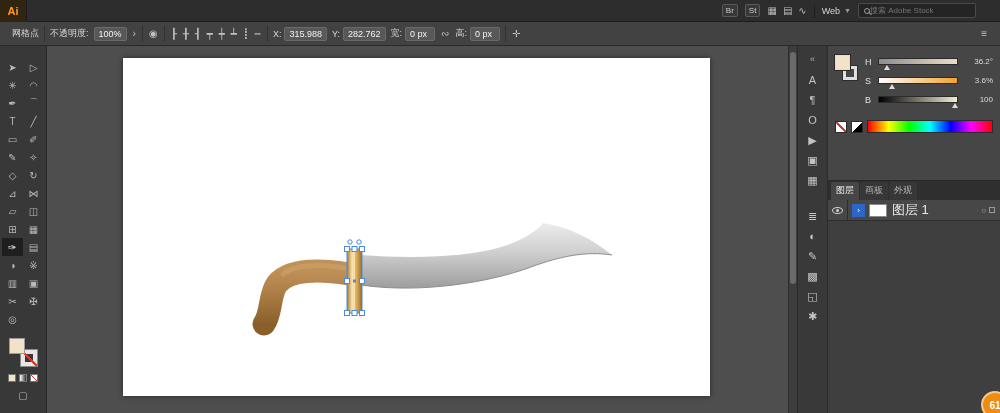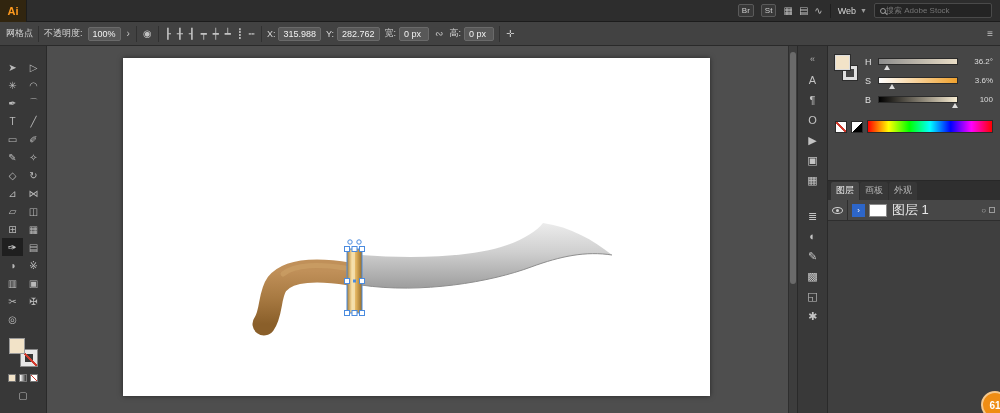--- a/index.html
+++ b/index.html
@@ -9,38 +9,38 @@
         -webkit-font-smoothing:antialiased; user-select:none; }
 
   
   .menubar{ height:22px; background:#2d2d2d; border-bottom:1px solid #1c1c1c;
             display:flex; align-items:center; }
   .ai-logo{ width:27px; height:22px; background:#31250f; color:#ff9a1e;
             font-weight:bold; font-size:11px; display:flex; align-items:center;
             justify-content:center; border-right:1px solid #1c1c1c; }
   .menu-item{ padding:0 7px; font-size:10px; color:#d9d9d9; height:22px;
               display:flex; align-items:center; cursor:default; }
-  .mb-right{ margin-left:auto; display:flex; align-items:center; gap:7px; padding-right:8px; }
+  .mb-right{ margin-left:auto; display:flex; align-items:center; gap:7px; padding-right:24px; }
   .mb-badge{ font-size:8px; color:#cfcfcf; border:1px solid #5a5a5a; border-radius:2px;
              padding:1px 3px; background:#383838; }
   .mb-icon{ font-size:10px; color:#bdbdbd; }
   .mb-sep{ width:1px; height:14px; background:#1f1f1f; }
   .workspace{ font-size:9px; color:#d4d4d4; display:flex; gap:4px; align-items:center; }
   .caret{ font-size:7px; color:#9a9a9a; }
   .searchbox{ width:118px; height:15px; background:#242424; border:1px solid #4a4a4a;
               border-radius:2px; display:flex; align-items:center; gap:0; padding:0 5px; }
   .searchbox input{ background:transparent; border:none; outline:none; color:#9a9a9a;
               font-size:8px; width:95px; font-family:inherit; }
   .mag{ width:6px; height:6px; border:1px solid #9a9a9a; border-radius:50%; position:relative; flex:none; }
   .mag::after{ content:''; position:absolute; width:4px; height:1px; background:#9a9a9a;
               right:-3px; bottom:-1px; transform:rotate(45deg); }
 
   
   .controlbar{ height:24px; background:#424242; border-bottom:1px solid #2a2a2a;
-               display:flex; align-items:center; gap:5px; padding:0 6px;
+               display:flex; align-items:center; gap:5px; padding:0 12px;
                font-size:9px; color:#e2e2e2; }
   .cb-sep{ width:1px; height:16px; background:#313131; }
   .cb-box{ background:#585858; border:1px solid #6a6a6a; border-radius:2px;
            padding:1px 4px; color:#f2f2f2; min-width:30px; text-align:left; }
   .cb-icon{ color:#c2c2c2; font-size:10px; padding:0 1px; }
   .cb-label{ color:#d8d8d8; }
   .cb-field{ display:flex; align-items:center; gap:3px; }
   .aligns{ display:flex; gap:4px; align-items:center; }
 
   

